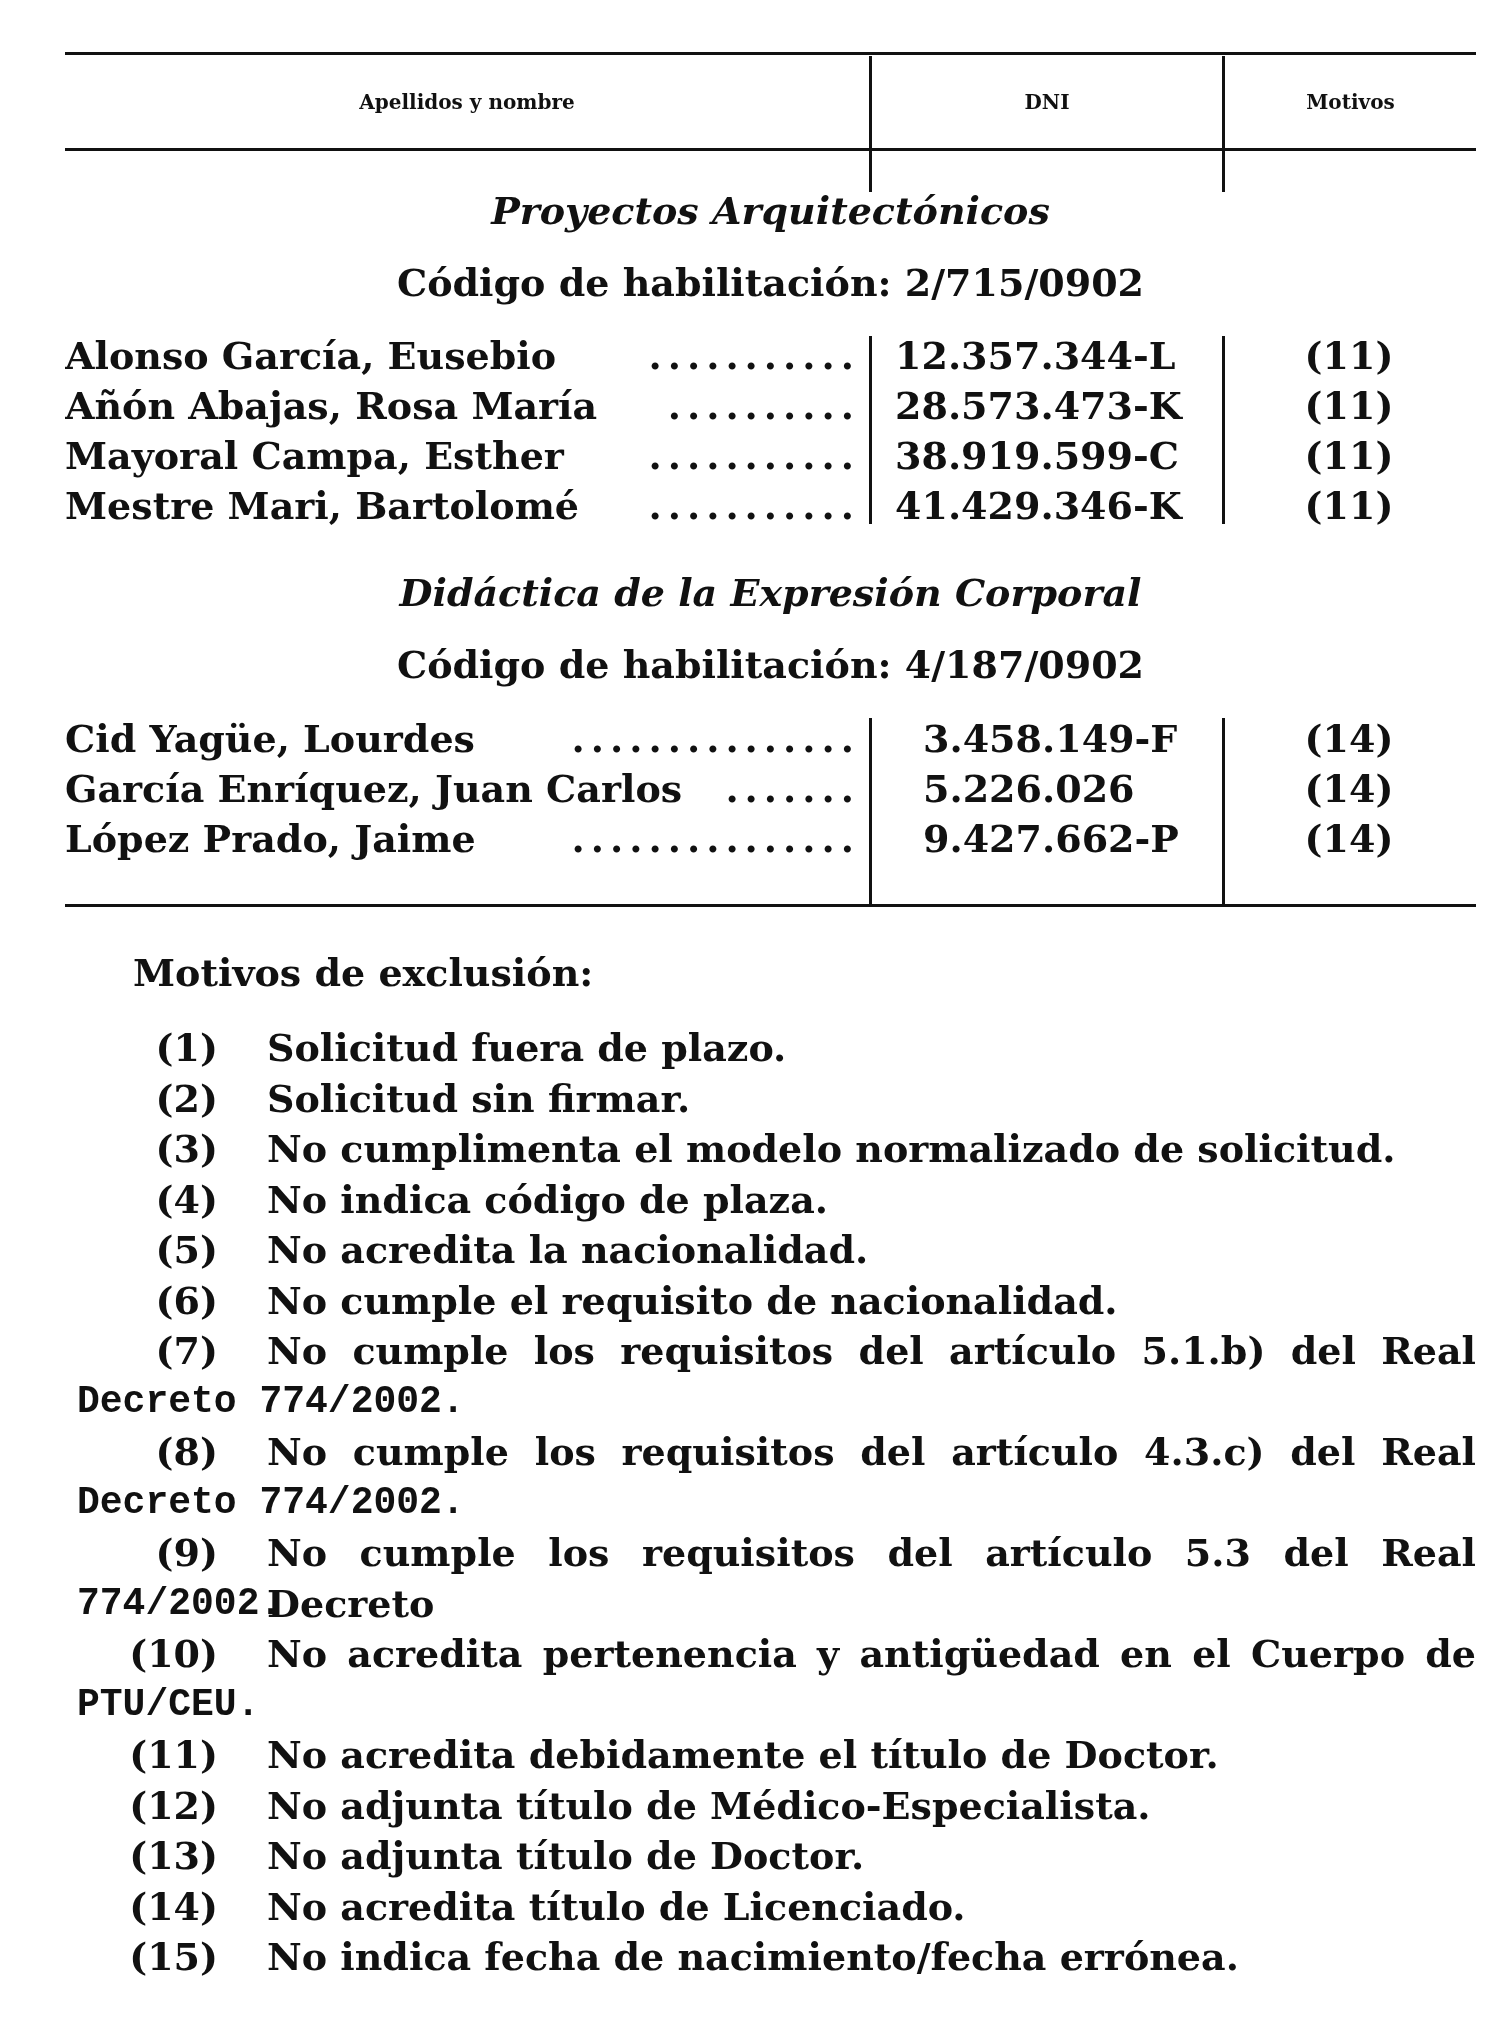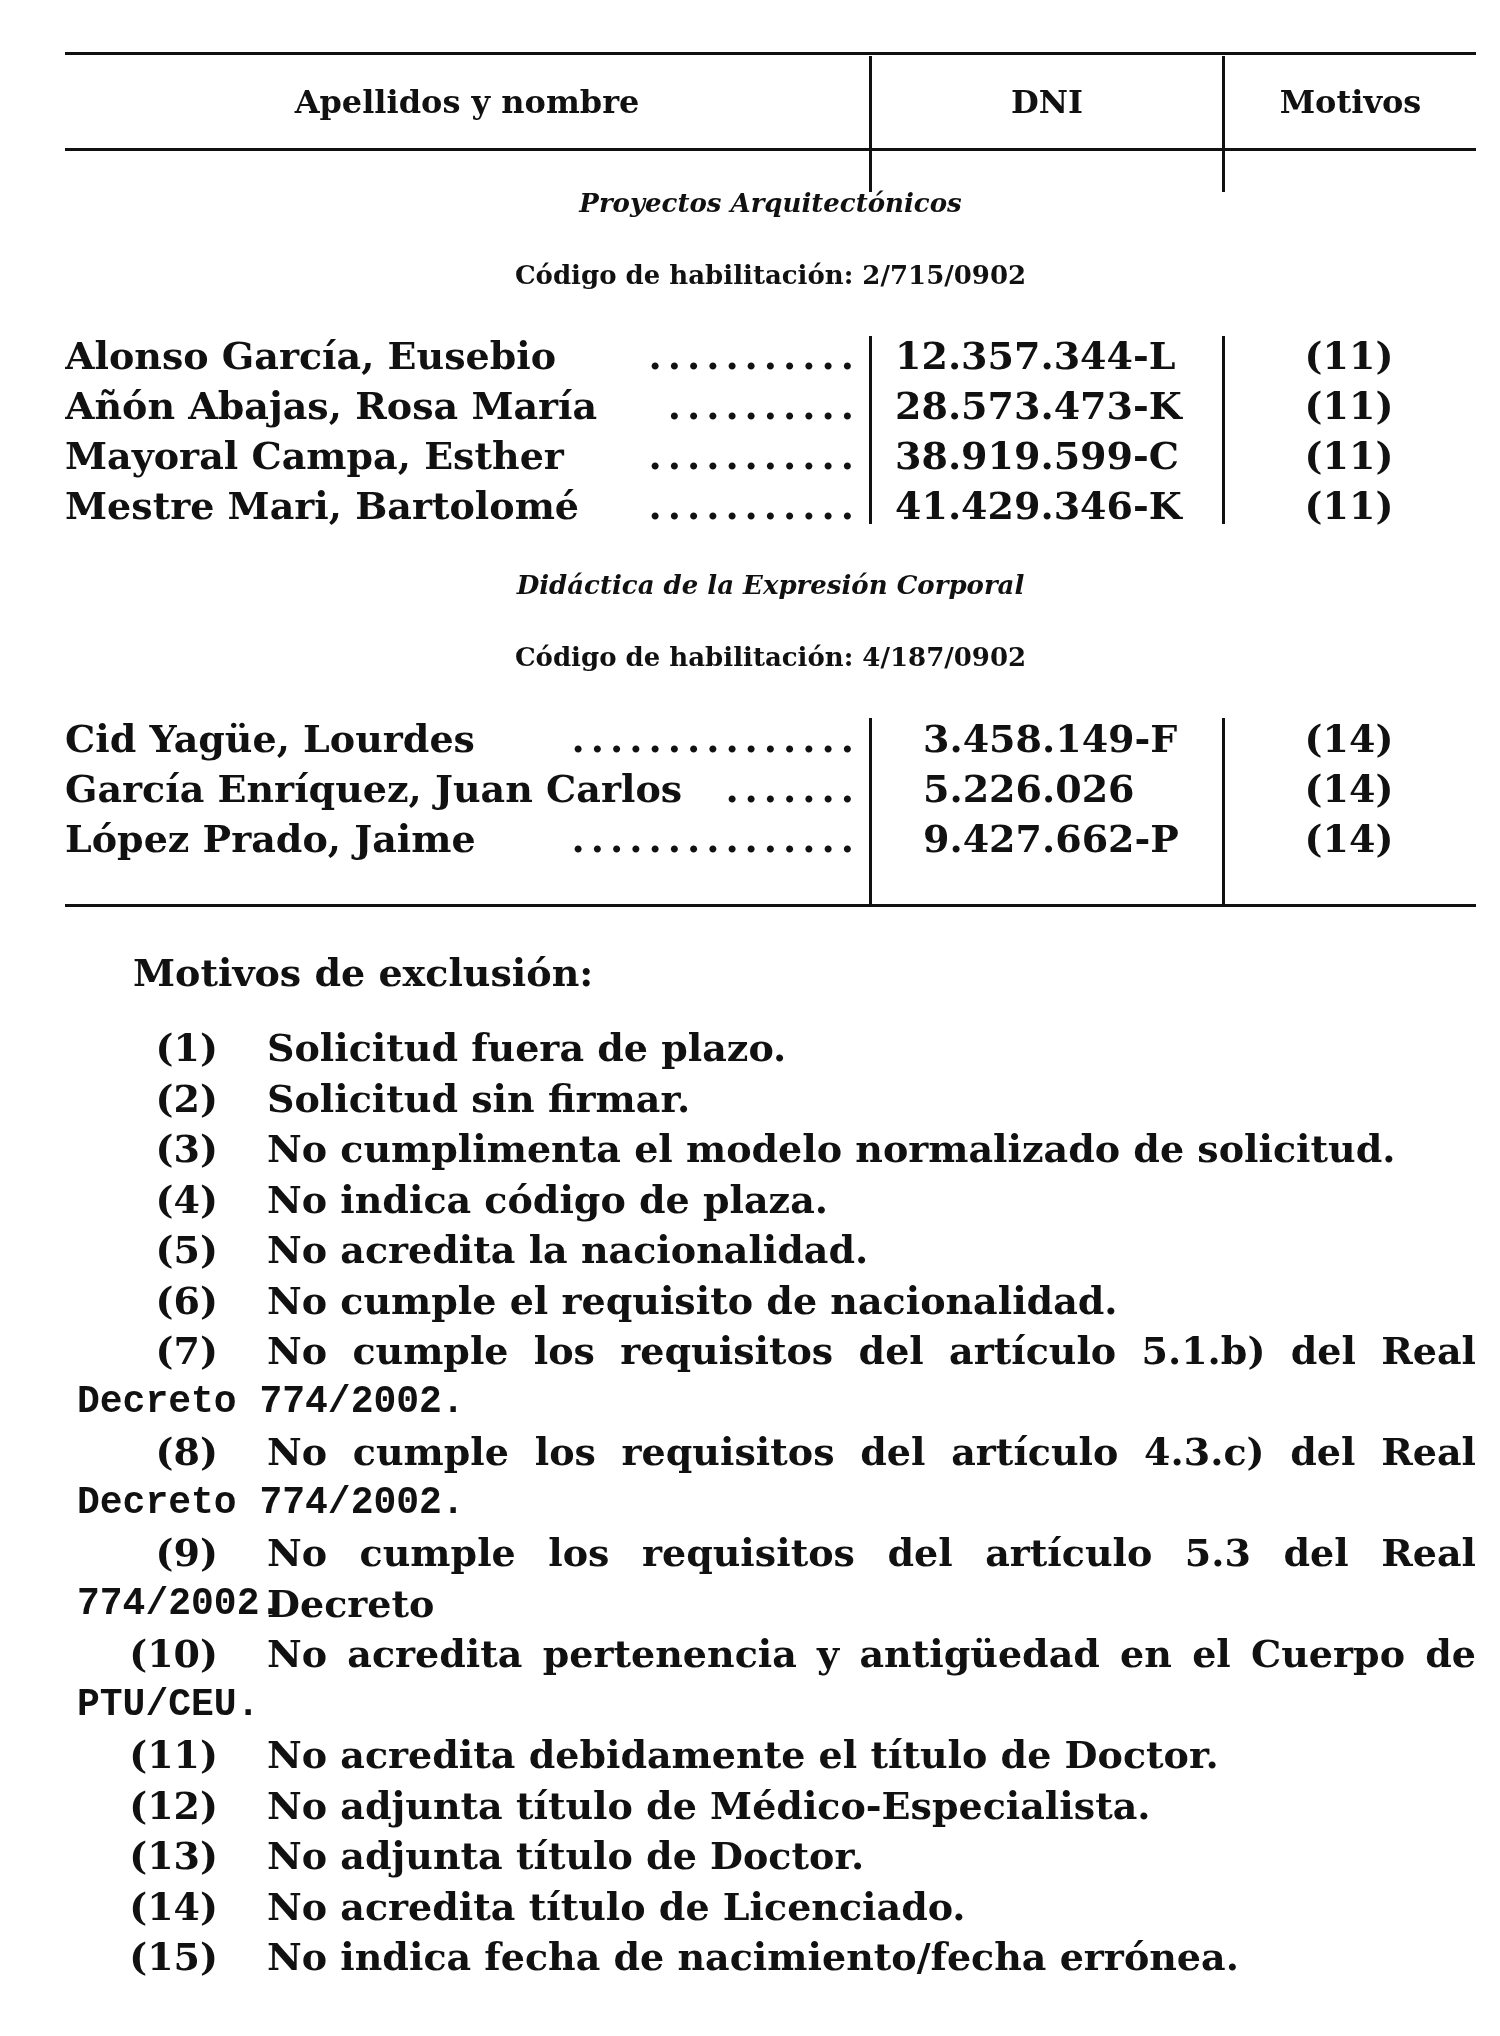--- a/index.html
+++ b/index.html
@@ -4,22 +4,22 @@
 <style>
   html, body { margin: 0; padding: 0; background: #ffffff; }
   body {
     width: 1500px; height: 2036px; position: relative; overflow: hidden;
     font-family: "DejaVu Serif", serif; color: #111111;
   }
   .page { position: absolute; left: 65px; top: 0; width: 1411px; }
   .rule { position: absolute; left: 0; width: 1411px; height: 3px; background: #111; }
   .vline { position: absolute; width: 3px; background: #111; }
   .hdr { position: absolute; top: 53px; height: 97px; display: flex; align-items: center; justify-content: center;
-         font-size: 32px; font-weight: bold; }
-  .center-line { position: absolute; left: 0; width: 1411px; text-align: center; font-weight: bold; font-size: 26px; white-space: nowrap; }
+         font-size: 20px; font-weight: bold; }
+  .center-line { position: absolute; left: 0; width: 1411px; text-align: center; font-weight: bold; font-size: 38px; white-space: nowrap; }
   .italic { font-style: italic; }
   .row { position: absolute; left: 0; width: 1411px; height: 50px; font-size: 38px; font-weight: bold; white-space: nowrap; }
   .name { position: absolute; left: 0; top: 0; width: 795px; overflow: hidden; }
   .dots { position: absolute; right: 0; top: 0; letter-spacing: 6px; }
   .name-cell { position: absolute; left: 0; top: 0; width: 795px; height: 50px; }
   .dni { position: absolute; top: 0; left: 808px; width: 350px; text-align: right; padding-right: 0; }
   .mot { position: absolute; top: 0; left: 1157px; width: 254px; text-align: center; }
   .legend { position: absolute; left: 65px; width: 1411px; font-size: 38px; font-weight: bold; line-height: 50.5px; }
   .legend .title { position: absolute; left: 68px; top: 0; }
   .item { position: absolute; left: 0; width: 1411px; }

